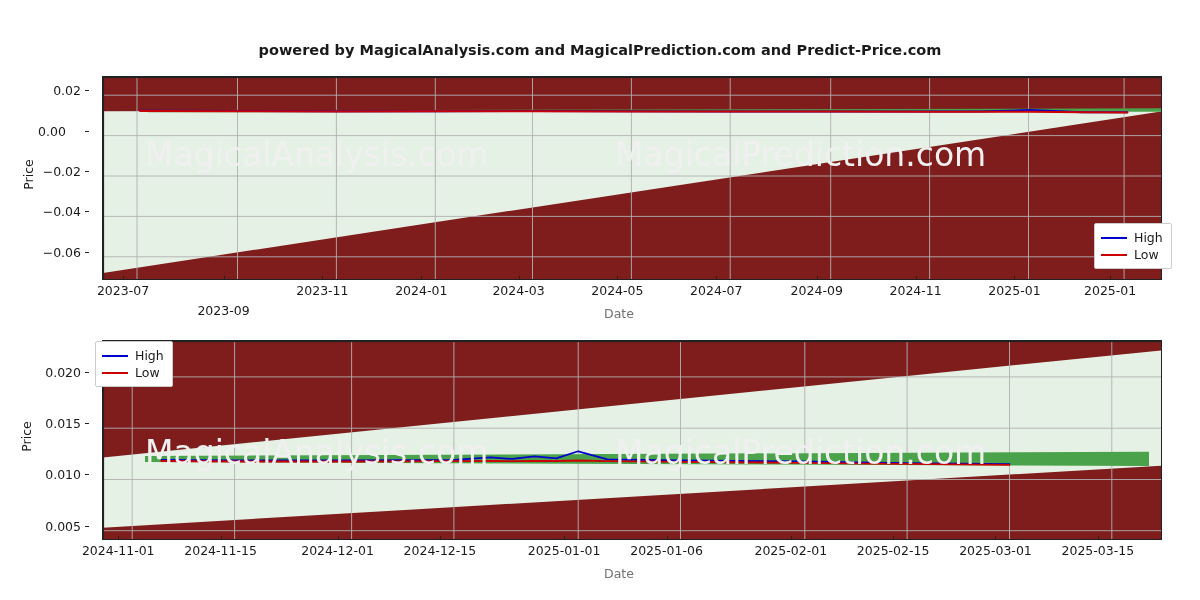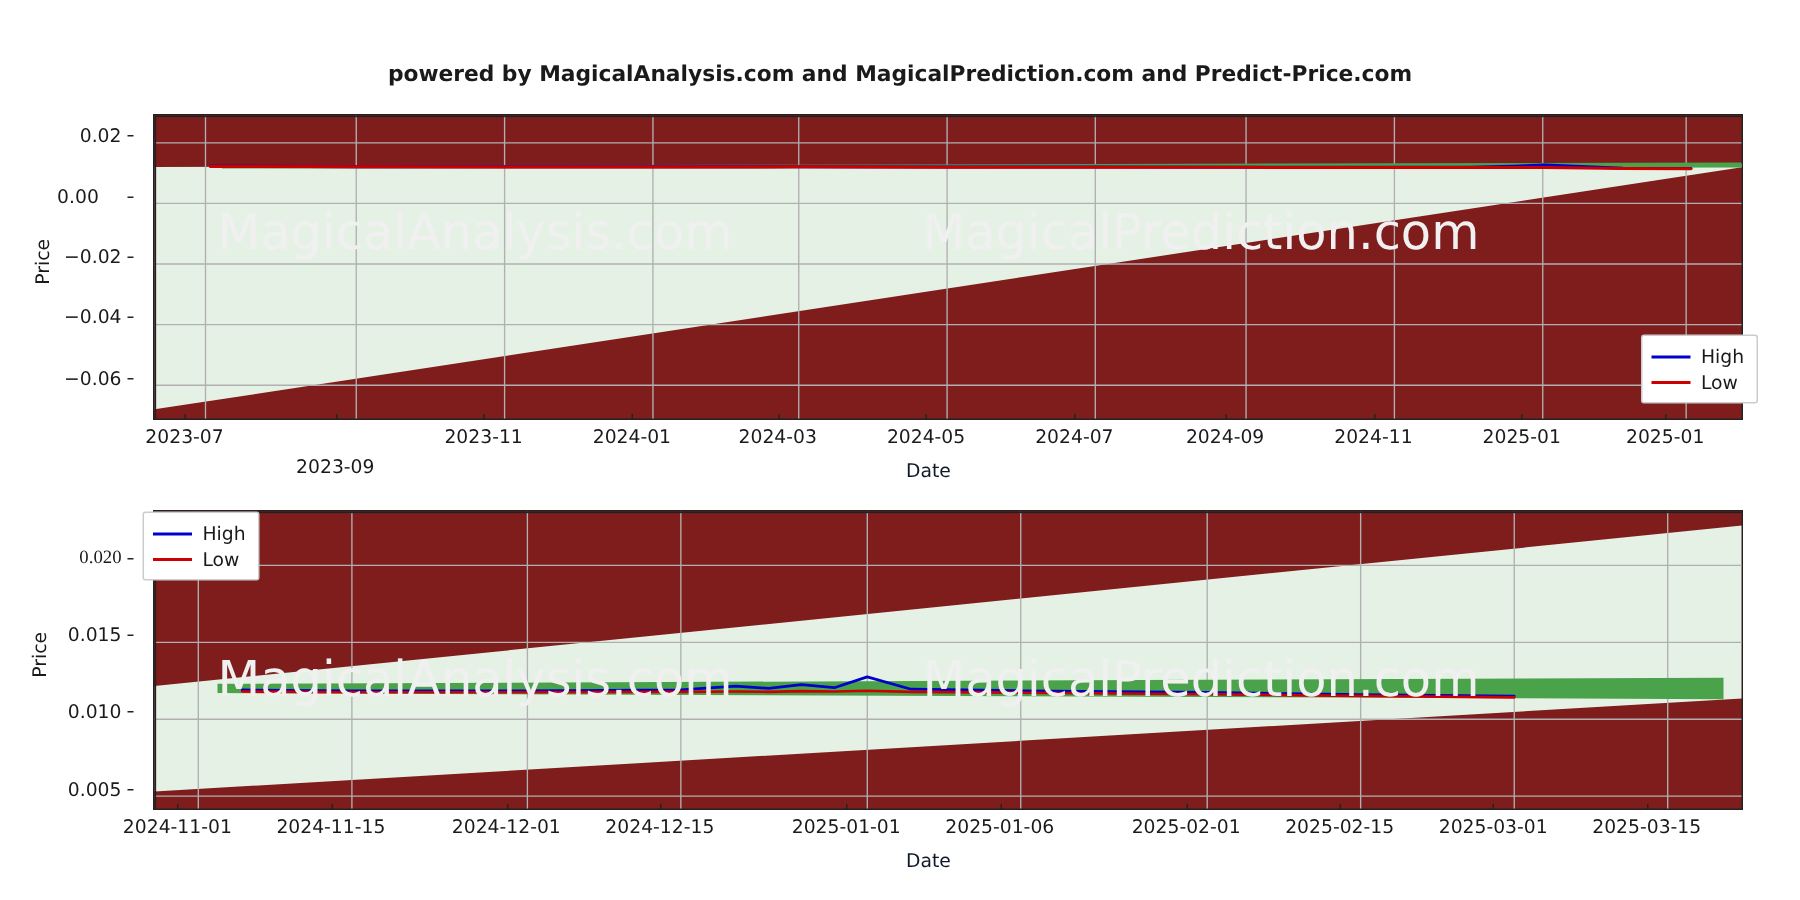--- a/index.html
+++ b/index.html
@@ -57,21 +57,21 @@
     position: absolute;
     font-size: 12.5px;
     color: #1a1a1a;
     transform: rotate(-90deg);
     transform-origin: 50% 50%;
     white-space: nowrap;
   }
   .xlabel {
     position: absolute;
     font-size: 12.5px;
-    color: #0f172a;
+    color: #737373;
     white-space: nowrap;
     text-align: center;
   }
   .ytick {
     position: absolute;
     font-size: 12.5px;
     color: #1a1a1a;
     text-align: right;
     white-space: nowrap;
     transform: translateY(-50%);
@@ -233,21 +233,21 @@
           <polygon points="42.0,114.9 1046.0,110.8 1046.0,125.1 42.0,121.0" fill="#4aa24a"></polygon>
           <polyline points="58.48,118.97 131.59,119.49 248.55,119.49 350.90,118.97 387.45,116.41 409.38,117.95 431.31,115.38 453.24,117.44 475.17,110.26 504.41,118.46 577.52,119.49 701.79,120.51 767.59,121.54 804.14,122.05 906.48,123.08" fill="none" stroke="#0000cc" stroke-width="1.8" stroke-linejoin="round" stroke-linecap="round"></polyline>
           <polyline points="58.48,120.00 131.59,120.51 248.55,120.51 350.90,120.21 387.45,120.00 409.38,120.21 431.31,119.79 453.24,120.00 475.17,119.49 504.41,120.21 577.52,120.82 701.79,121.85 767.59,122.56 804.14,122.87 906.48,123.90" fill="none" stroke="#cc0000" stroke-width="1.8" stroke-linejoin="round" stroke-linecap="round"></polyline>
           <rect x="0.5" y="0.5" width="1059" height="199" fill="none" stroke="#222222" stroke-width="1.2"></rect>
         </svg>
       <div class="watermark" style="left:42px; top:92px;">MagicalAnalysis.com</div>
       <div class="watermark" style="left:512px; top:92px;">MagicalPrediction.com</div>
     </div>
   </div>
   <div id="ticks-bottom">
-      <div class="ytick" style="left: 23px; width: 58px; top: 371.897px; font-family: Liberation Serif, serif;">0.020</div>
+      <div class="ytick" style="left: 23px; width: 58px; top: 371.897px;">0.020</div>
       <div class="tickmark-y" style="left: 85px; top: 371.897px;"></div>
       <div class="ytick" style="left: 23px; width: 58px; top: 423.179px;">0.015</div>
       <div class="tickmark-y" style="left: 85px; top: 423.179px;"></div>
       <div class="ytick" style="left: 23px; width: 58px; top: 474.462px;">0.010</div>
       <div class="tickmark-y" style="left: 85px; top: 474.462px;"></div>
       <div class="ytick" style="left: 23px; width: 58px; top: 525.744px; text-align: right;">0.005</div>
       <div class="tickmark-y" style="left: 85px; top: 525.744px;"></div>
       <div class="xtick" style="left: 118.241px; top: 543px;">2024-11-01</div>
       <div class="tickmark-x" style="left: 118.241px; top: 536px;"></div>
       <div class="xtick" style="left: 220.586px; top: 543px;">2024-11-15</div>

